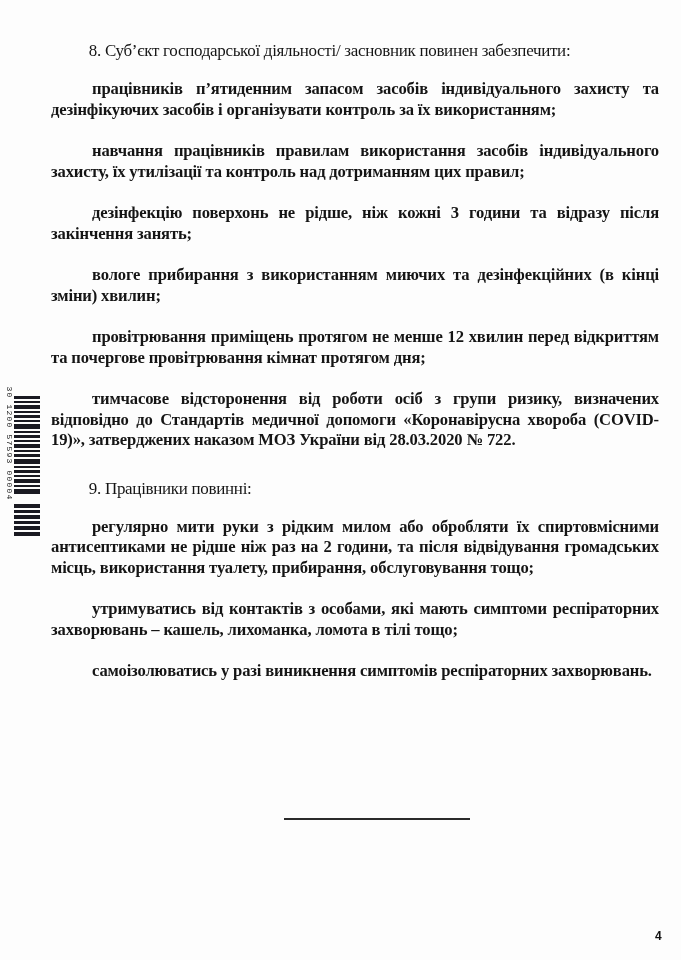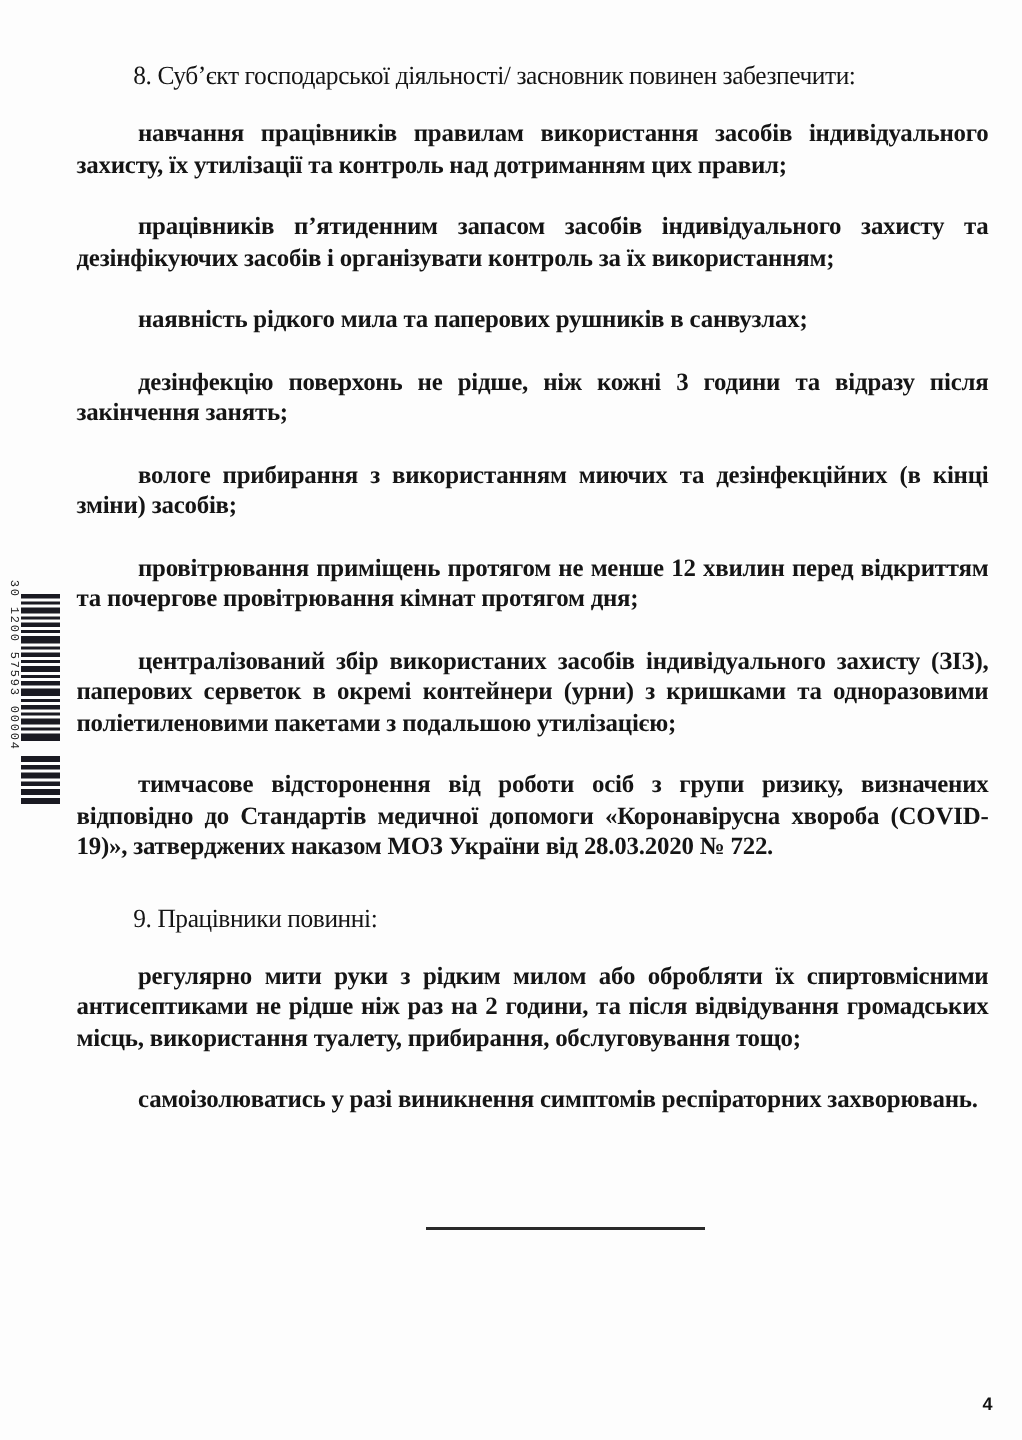--- a/index.html
+++ b/index.html
@@ -68,29 +68,28 @@
       <div class="bar" style="top:118px;height:3px"></div>
       <div class="bar" style="top:123px;height:4px"></div>
       <div class="bar" style="top:129px;height:3px"></div>
       <div class="bar" style="top:134px;height:4px"></div>
       <div class="bar" style="top:140px;height:4px"></div>
     </div>
   </div>
 
   <div class="content">
     <p class="heading">8. Суб’єкт господарської діяльності/ засновник повинен забезпечити:</p>
+    <p class="para">працівників п’ятиденним запасом засобів індивідуального захисту та дезінфікуючих засобів і організувати контроль за їх використанням;</p>
     <p class="para">навчання працівників правилам використання засобів індивідуального захисту, їх утилізації та контроль над дотриманням цих правил;</p>
-    <p class="para">працівників п’ятиденним запасом засобів індивідуального захисту та дезінфікуючих засобів і організувати контроль за їх використанням;</p>
-    <p class="para">наявність рідкого мила та паперових рушників в санвузлах;</p>
     <p class="para">дезінфекцію поверхонь не рідше, ніж кожні 3 години та відразу після закінчення занять;</p>
-    <p class="para">вологе прибирання з використанням миючих та дезінфекційних (в кінці зміни) засобів;</p>
+    <p class="para">вологе прибирання з використанням миючих та дезінфекційних (в кінці зміни) хвилин;</p>
     <p class="para">провітрювання приміщень протягом не менше 12 хвилин перед відкриттям та почергове провітрювання кімнат протягом дня;</p>
-    <p class="para">централізований збір використаних засобів індивідуального захисту (ЗІЗ), паперових серветок в окремі контейнери (урни) з кришками та одноразовими поліетиленовими пакетами з подальшою утилізацією;</p>
     <p class="para">тимчасове відсторонення від роботи осіб з групи ризику, визначених відповідно до Стандартів медичної допомоги «Коронавірусна хвороба (COVID-19)», затверджених наказом МОЗ України від 28.03.2020 № 722.</p>
 
     <p class="heading h9">9. Працівники повинні:</p>
     <p class="para">регулярно мити руки з рідким милом або обробляти їх спиртовмісними антисептиками не рідше ніж раз на 2 години, та після відвідування громадських місць, використання туалету, прибирання, обслуговування тощо;</p>
+    <p class="para">утримуватись від контактів з особами, які мають симптоми респіраторних захворювань – кашель, лихоманка, ломота в тілі тощо;</p>
     <p class="para">самоізолюватись у разі виникнення симптомів респіраторних захворювань.</p>
   </div>
 
   <div class="rule"></div>
   <div class="page-number">4</div>
 </div>
 
 </body></html>

